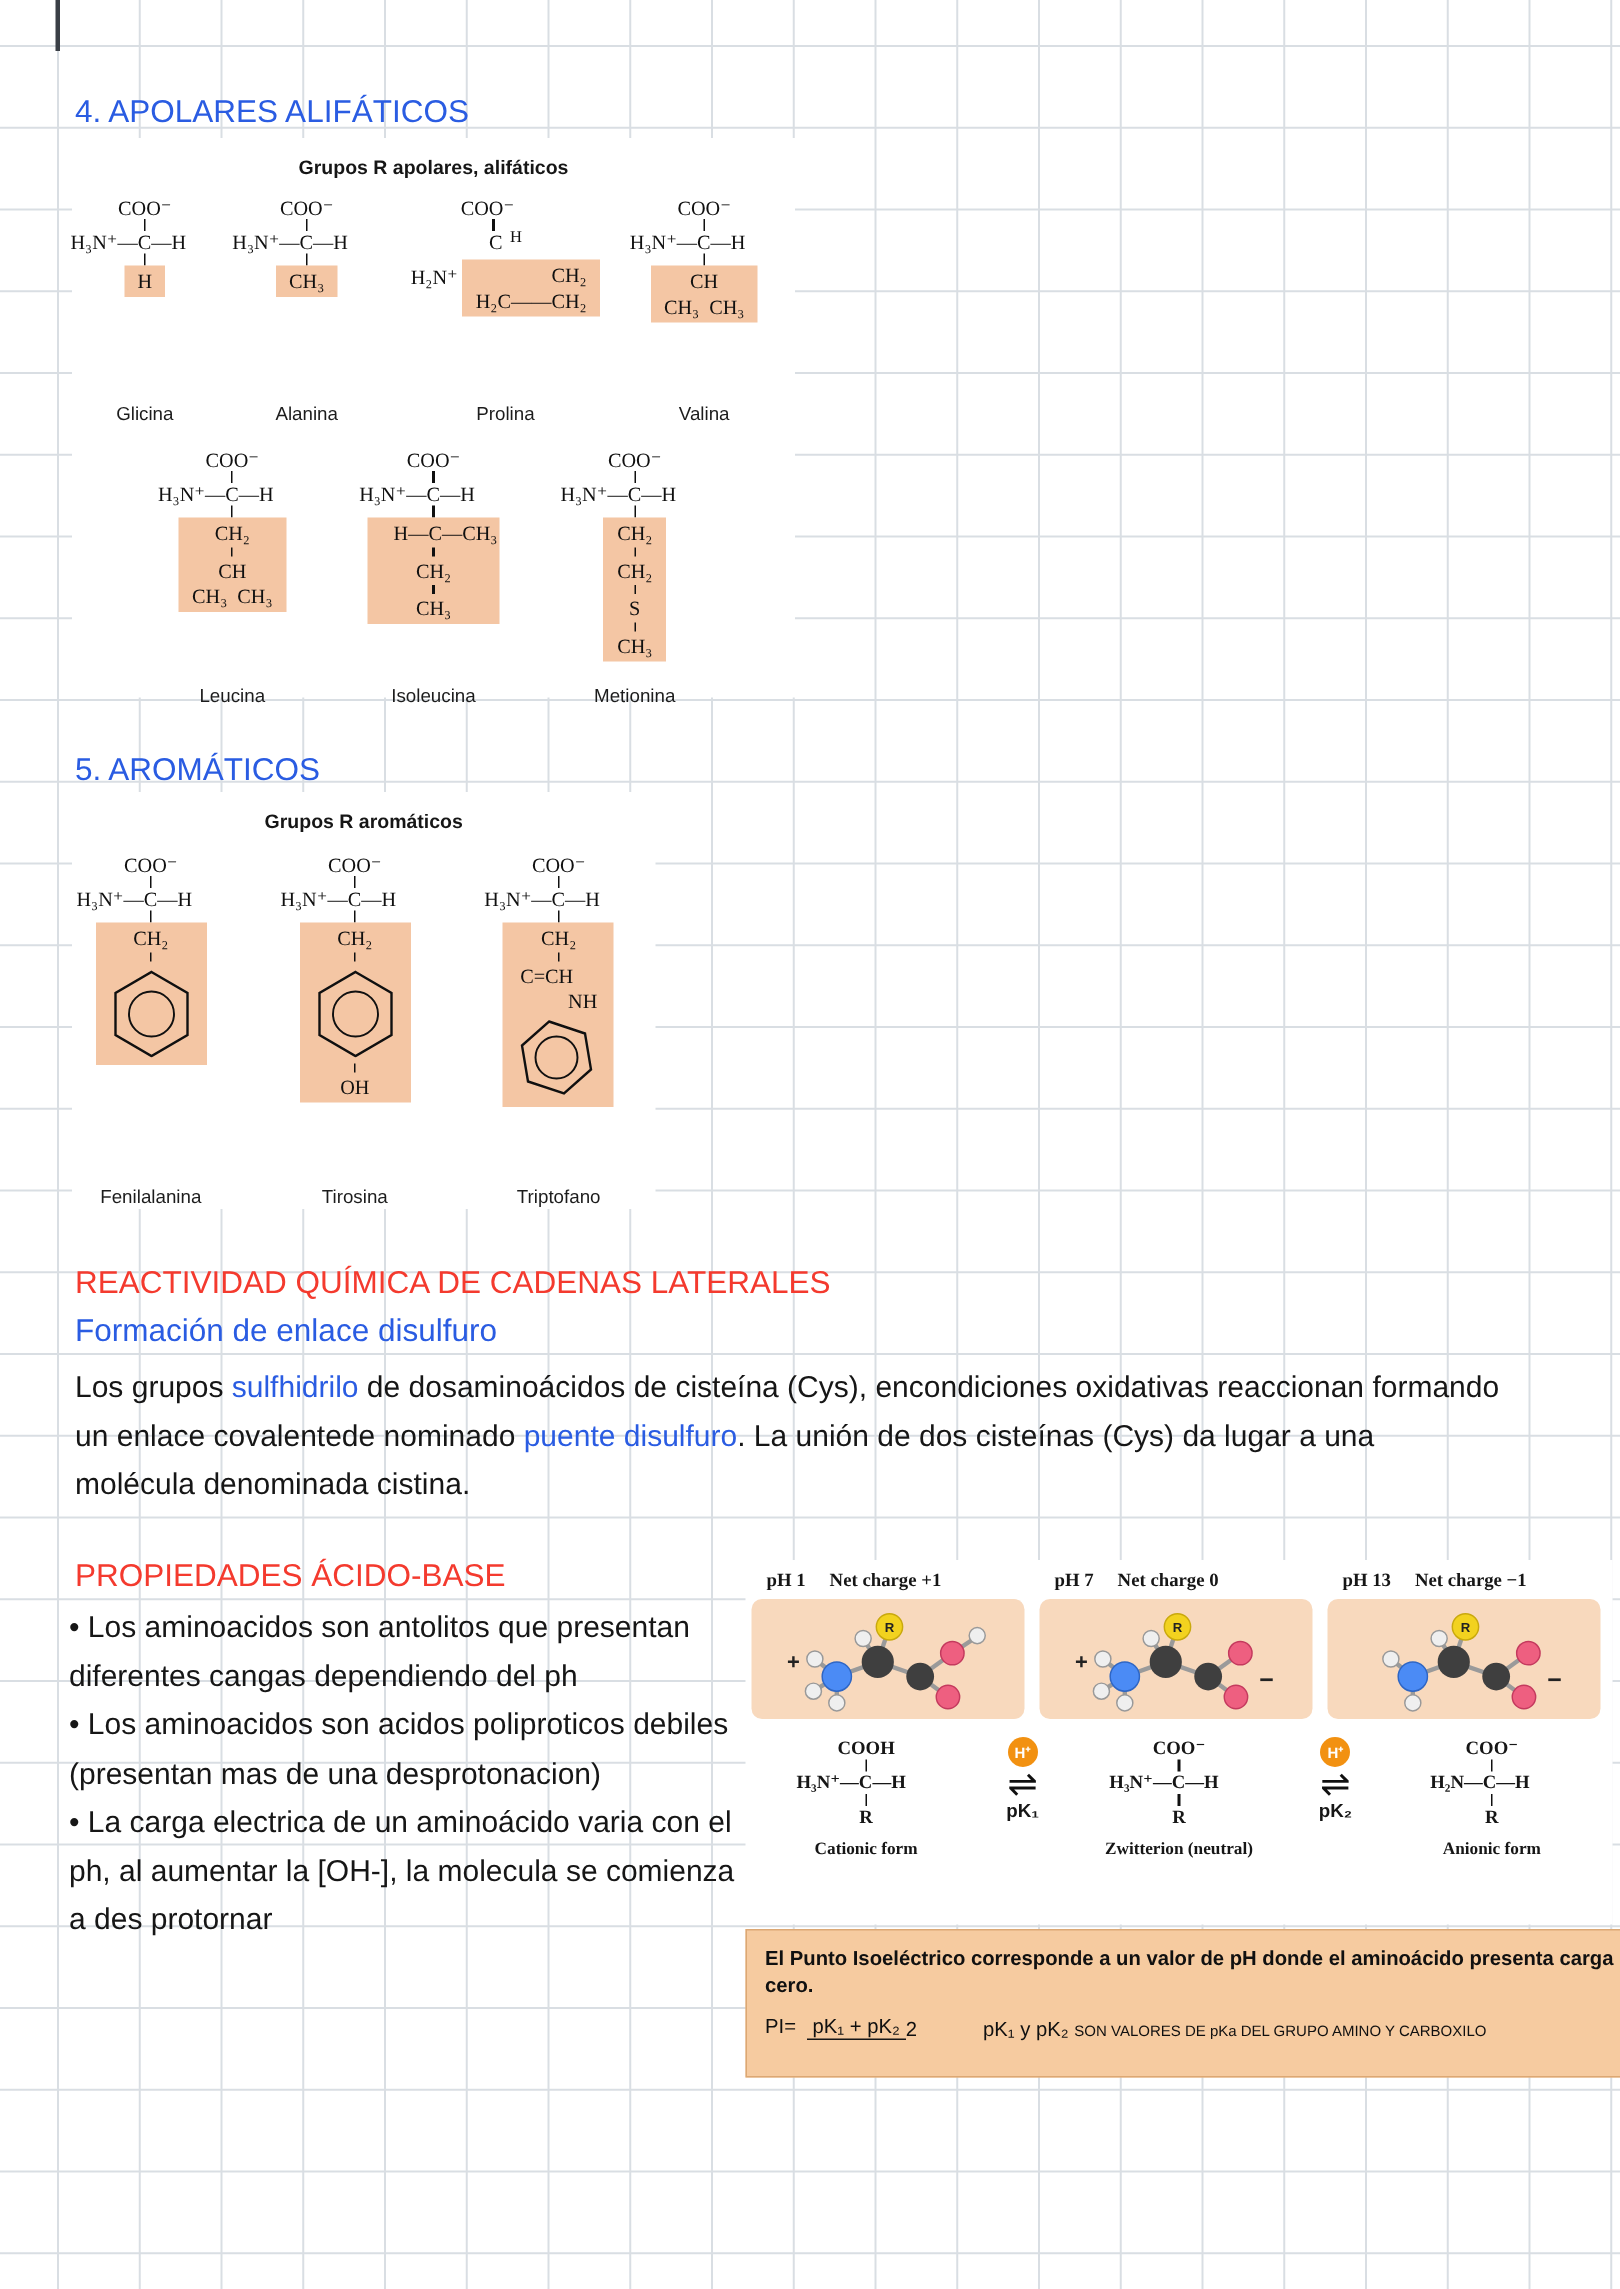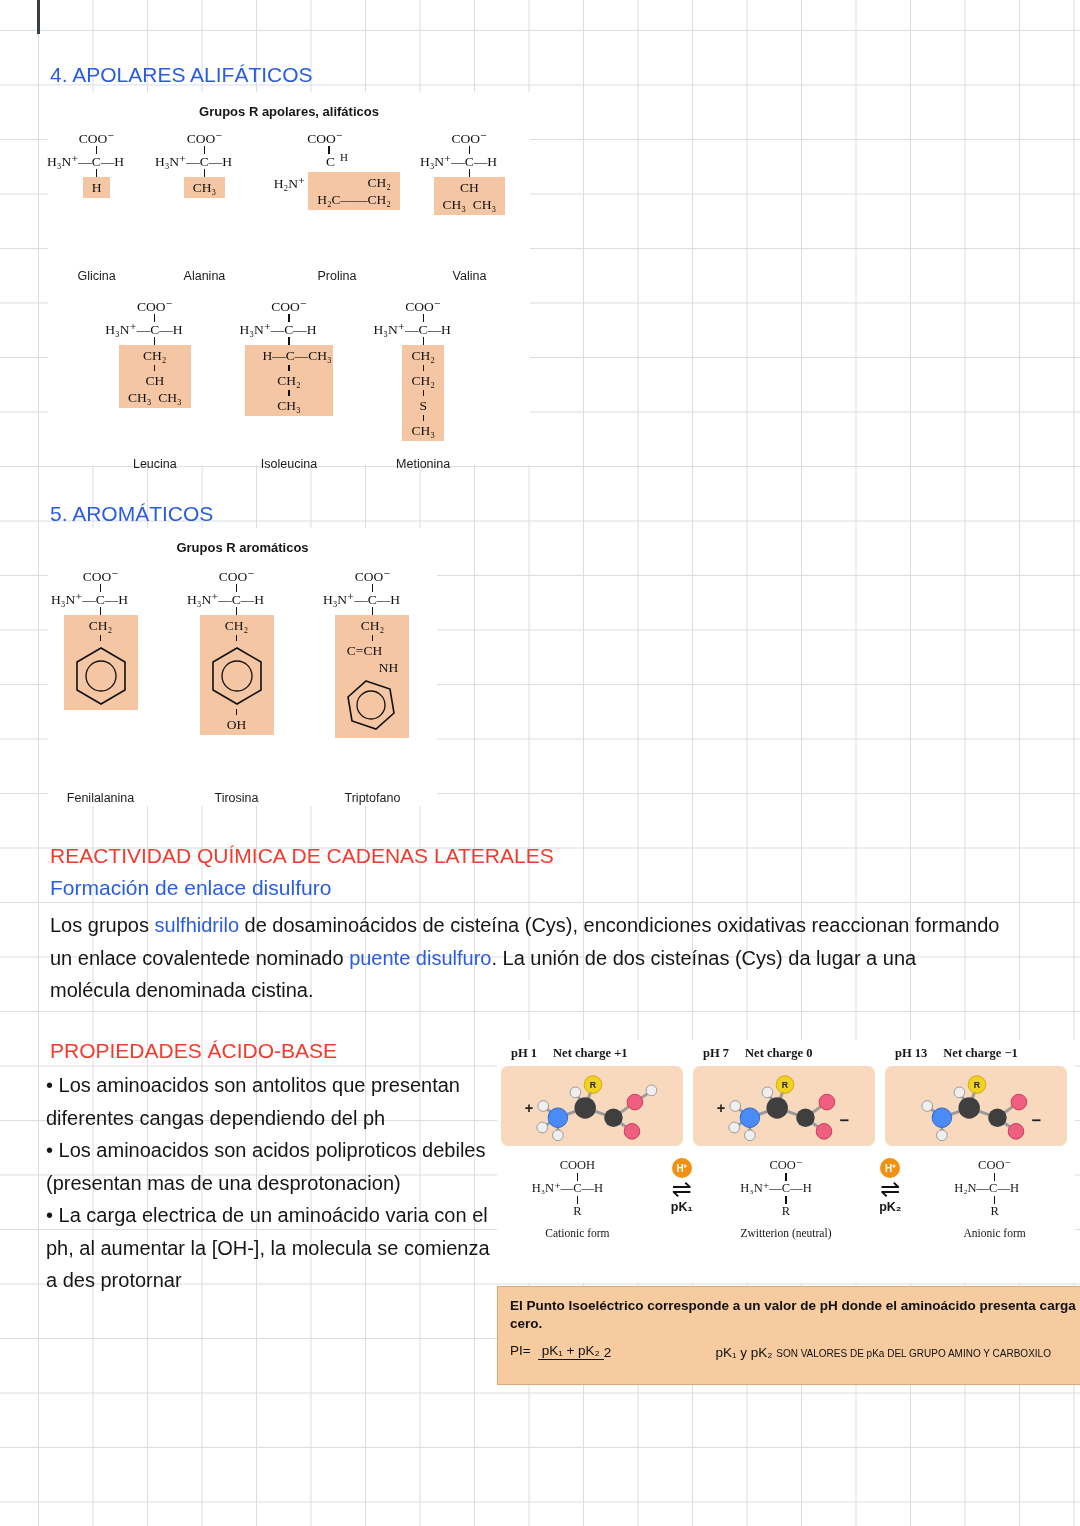--- a/index.html
+++ b/index.html
@@ -36,37 +36,37 @@
   .pro-n{padding-top:4px}
   .pro-hl{align-items:flex-end}
 
   .ring{margin:2px 0}
 
   .ph-panels{display:flex;justify-content:flex-start;gap:10px;padding:6px 4px 0}
   .ph-panel{width:182px}
   .ph-head{font-family:"Liberation Serif","DejaVu Serif",serif;font-weight:700;font-size:12.5px;display:flex;gap:16px;padding-left:10px}
   .mol-card{margin-top:5px;background:#f8d9bd;border-radius:7px;height:80px;display:flex;align-items:center;justify-content:center}
   .ph-forms{display:flex;justify-content:space-between;align-items:flex-start;margin-top:12px;padding:0 8px}
-  .form-col{display:flex;flex-direction:column;align-items:center;font-family:"Liberation Serif","DejaVu Serif",serif;font-weight:400;font-size:12.5px;width:150px}
+  .form-col{display:flex;flex-direction:column;align-items:center;font-family:"Liberation Serif","DejaVu Serif",serif;font-weight:700;font-size:12.5px;width:150px}
   .fbb{transform:translateX(-10px)}
   .fbb2{transform:translateX(-8px)}
   .form-label{margin-top:8px;font-size:11.5px}
   .arrow-col{display:flex;flex-direction:column;align-items:center;width:66px;padding-top:0}
   .hplus-badge{width:20px;height:20px;border-radius:50%;background:#f29111;color:#fff;font-size:10px;font-weight:700;
     display:flex;align-items:center;justify-content:center}
   .eq-arrow{font-family:"DejaVu Sans",sans-serif;font-size:24px;line-height:22px;color:#101010}
   .pk-label{font-weight:700;font-size:12.5px;font-family:"Liberation Sans",sans-serif}
 
   .iso-box{position:absolute;background:#f6cba0;border:1px solid #dca874;padding:10px 12px;font-size:13.5px;color:#101010}
   .iso-statement{font-weight:700;line-height:18px}
   .iso-row{display:flex;align-items:flex-start;margin-top:10px}
   .frac{display:inline-flex;flex-direction:row;align-items:flex-end;margin-left:7px}
   .num{border-bottom:1.5px solid #161616;padding:0 4px 1px}
   .den{padding-top:1px}
-  .iso-note{margin-left:104px;padding-top:2px;white-space:nowrap}
+  .iso-note{margin-left:44px;padding-top:2px;white-space:nowrap}
   .iso-note .small{font-size:10px}
 </style>
 </head>
 <body>
 
 <div class="page">
   <div class="stray"></div>
 
   <div class="abs h-blue" style="left:50px;top:63px">4. APOLARES ALIFÁTICOS</div>
 

